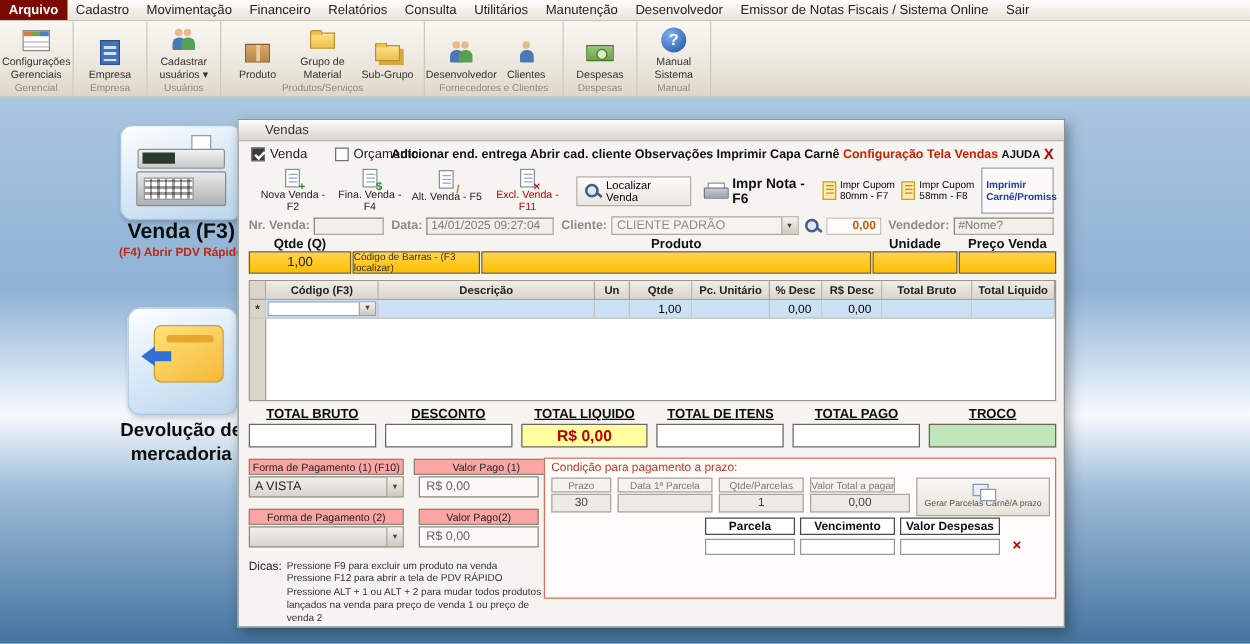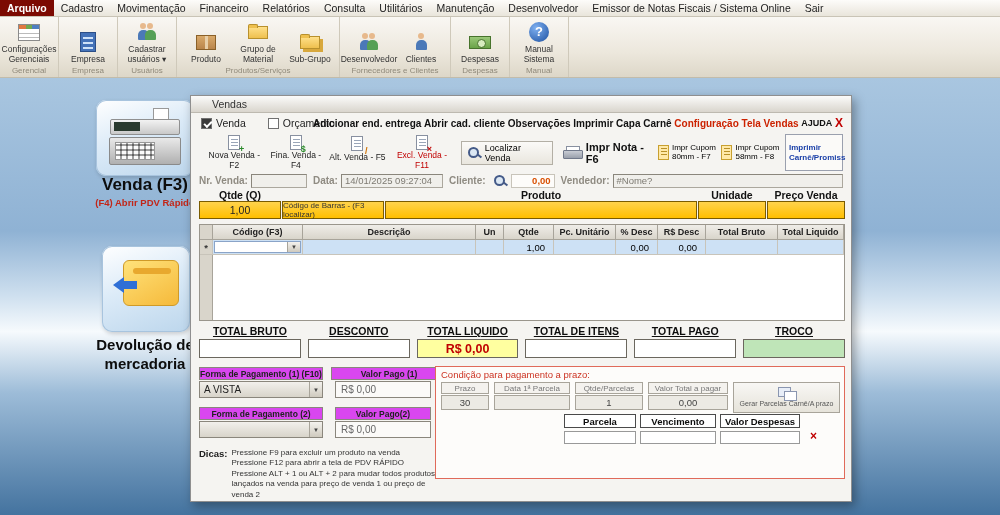--- a/index.html
+++ b/index.html
@@ -126,27 +126,27 @@
   .cell-combo .sp{flex:1}
 
   .totals{position:absolute;left:8px;top:229px;width:646px;display:flex;gap:7px}
   .tcol{flex:1;text-align:center}
   .tlabel{font-size:10.5px;font-weight:bold;text-decoration:underline;white-space:nowrap;margin-bottom:2px;color:#0d0d0d}
   .tbox{height:19px;border:1px solid #6b675e;background:#fff;display:flex;align-items:center;justify-content:center}
   .tbox.liq{background:#ffffa0;color:#c00000;font-weight:bold;font-size:12.5px}
   .tbox.troco{background:#bfe5b8}
 
   .pay{position:absolute;left:8px;top:271px;width:234px}
-  .fp-label{position:absolute;border:1px solid #8a867c;background:#d946ef;font-size:8.5px;color:#222;text-align:center;height:13px;line-height:12px;font-weight:bold;white-space:nowrap;overflow:hidden}
+  .fp-label{position:absolute;border:1px solid #8a867c;background:#fca5a5;font-size:8.5px;color:#222;text-align:center;height:13px;line-height:12px;font-weight:normal;white-space:nowrap;overflow:hidden}
   .fp-combo{position:absolute;height:17px;border:1px solid #8a867c;background:linear-gradient(#f2f0ec,#d8d4ca);font-size:10px;color:#222;display:flex;align-items:center}
   .fp-combo .val{flex:1;padding:0 4px;white-space:nowrap}
   .vp-field{position:absolute;height:17px;border:1px solid #8a867c;background:#fbfaf8;font-size:10px;color:#666;display:flex;align-items:center;padding:0 5px}
 
   .dicas{position:absolute;left:8px;top:352px;width:238px;display:flex;gap:4px}
-  .dicas .dl{font-size:9.5px;font-weight:bold;color:#222;flex:none}
+  .dicas .dl{font-size:9.5px;font-weight:normal;color:#222;flex:none}
   .dicas .dt{font-size:8px;color:#333;line-height:1.3}
 
   .prazo{position:absolute;left:244px;top:270px;width:410px;height:113px;border:1px solid #e06a5a;background:#fdfcfa}
   .prazo-title{position:absolute;left:5px;top:2px;font-size:9.5px;color:#cc3322}
   .pz-label{position:absolute;height:12px;border:1px solid #a8a49a;background:#f4f2ee;font-size:8px;color:#777;text-align:center;line-height:11px;white-space:nowrap;overflow:hidden}
   .pz-val{position:absolute;height:15px;border:1px solid #a8a49a;background:#eceae4;font-size:9.5px;color:#444;text-align:center;line-height:14px}
   .pz-btn{position:absolute;left:297px;top:15px;width:107px;height:31px;border:1px solid #a8a49a;background:linear-gradient(#f8f7f4,#e6e3da);display:flex;flex-direction:column;align-items:center;justify-content:center;font-size:7px;color:#555;text-align:center;line-height:1.2;cursor:default}
   .pz-head{position:absolute;height:14px;border:1px solid #4a4a4a;background:#fff;font-size:9.5px;font-weight:bold;text-align:center;line-height:13px;color:#0d0d0d}
   .pz-cell{position:absolute;height:13px;border:1px solid #999;background:#fff}
 </style>
@@ -366,20 +366,24 @@
   <div class="frow">
     <span class="lab">Nr. Venda:</span>
     <span class="sunken" style="width:56px">
         <span></span>
       </span>
     <span class="lab" style="margin-left:6px">Data:</span>
     <span class="sunken" style="width:102px">
         <span>14/01/2025 09:27:04</span>
       </span>
     <span class="lab" style="margin-left:6px">Cliente:</span>
+    <span class="clicombo" style="width:150px">
+      <span class="val">CLIENTE PADRÃO</span>
+      <span class="combo-arr"></span>
+    </span>
     <span class="i-mag" style="margin-left:4px"></span>
     <span class="redval" style="width:44px;margin-left:4px">0,00</span>
     <span class="lab" style="margin-left:6px">Vendedor:</span>
     <span class="sunken" style="flex:1">
         <span>#Nome?</span>
       </span>
   </div>
 
   <div class="entry">
     <div class="elabels">
@@ -481,21 +485,21 @@
 
     <div class="pz-label" style="left:5px;top:15px;width:48px">Prazo</div>
     <div class="pz-val" style="left:5px;top:28px;width:48px">30</div>
 
     <div class="pz-label" style="left:58px;top:15px;width:76px">Data 1ª Parcela</div>
     <div class="pz-val" style="left:58px;top:28px;width:76px"></div>
 
     <div class="pz-label" style="left:139px;top:15px;width:68px">Qtde/Parcelas</div>
     <div class="pz-val" style="left:139px;top:28px;width:68px">1</div>
 
-    <div class="pz-label" style="left:212px;top:15px;width:80px">Valor Total a pagar</div>
+    <div class="pz-label" style="left:212px;top:15px;width:68px">Valor Total a pagar</div>
     <div class="pz-val" style="left:212px;top:28px;width:80px">0,00</div>
 
     <div class="pz-btn">
       <span class="i-casc"></span>
       <span>Gerar Parcelas Carnê/A prazo</span>
     </div>
 
     <div class="pz-head" style="left:128px;top:47px;width:72px">Parcela</div>
     <div class="pz-head" style="left:204px;top:47px;width:76px">Vencimento</div>
     <div class="pz-head" style="left:284px;top:47px;width:80px">Valor Despesas</div>

